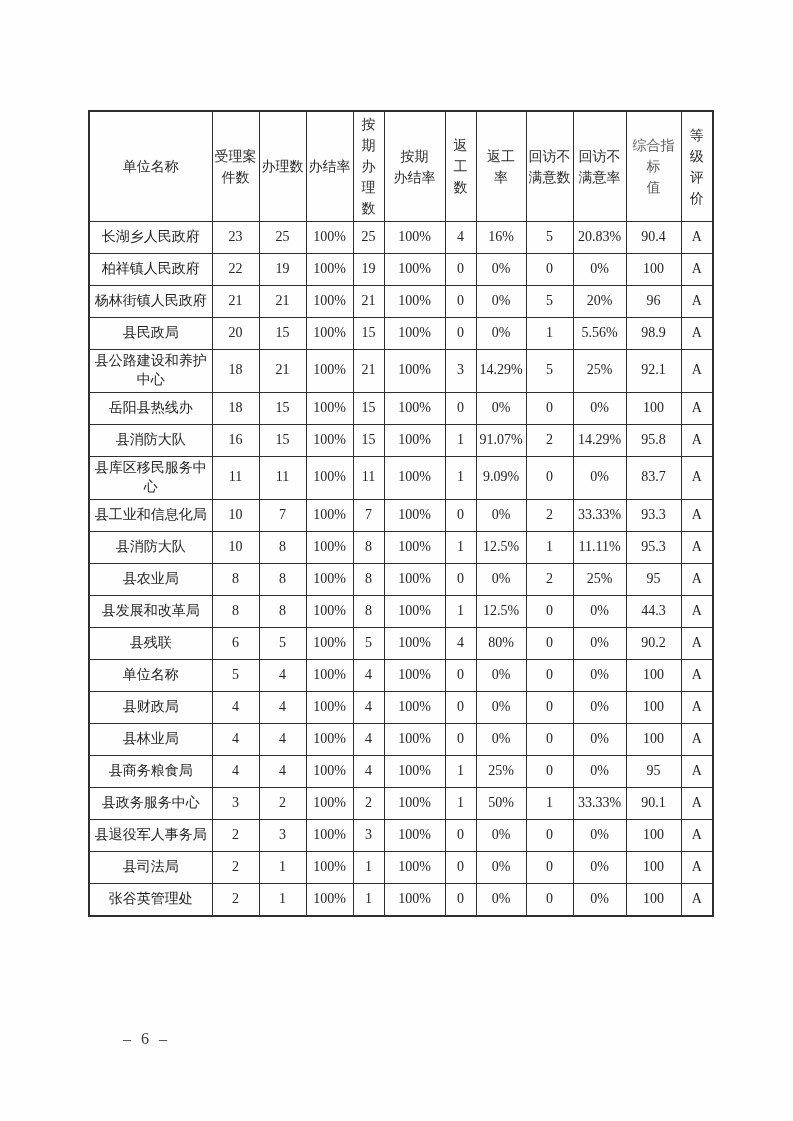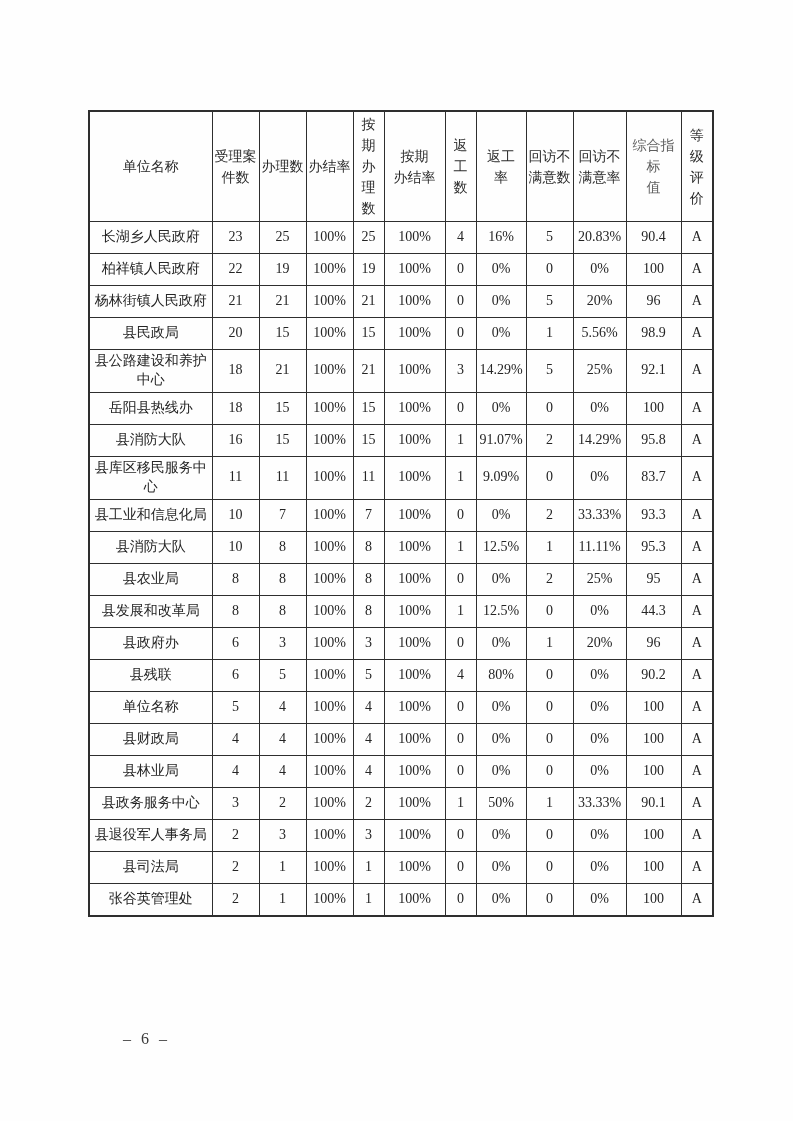--- a/index.html
+++ b/index.html
@@ -272,34 +272,20 @@
           <td class="num-cell">8</td>
           <td class="num-cell">100%</td>
           <td class="num-cell">1</td>
           <td class="num-cell">12.5%</td>
           <td class="num-cell">0</td>
           <td class="num-cell">0%</td>
           <td class="num-cell">44.3</td>
           <td class="num-cell">A</td>
         </tr>
         <tr>
-          <td class="unit-cell">县政府办</td>
-          <td class="num-cell">6</td>
-          <td class="num-cell">3</td>
-          <td class="num-cell">100%</td>
-          <td class="num-cell">3</td>
-          <td class="num-cell">100%</td>
-          <td class="num-cell">0</td>
-          <td class="num-cell">0%</td>
-          <td class="num-cell">1</td>
-          <td class="num-cell">20%</td>
-          <td class="num-cell">96</td>
-          <td class="num-cell">A</td>
-        </tr>
-        <tr>
           <td class="unit-cell">县残联</td>
           <td class="num-cell">6</td>
           <td class="num-cell">5</td>
           <td class="num-cell">100%</td>
           <td class="num-cell">5</td>
           <td class="num-cell">100%</td>
           <td class="num-cell">4</td>
           <td class="num-cell">80%</td>
           <td class="num-cell">0</td>
           <td class="num-cell">0%</td>
@@ -339,20 +325,34 @@
           <td class="num-cell">4</td>
           <td class="num-cell">4</td>
           <td class="num-cell">100%</td>
           <td class="num-cell">4</td>
           <td class="num-cell">100%</td>
           <td class="num-cell">0</td>
           <td class="num-cell">0%</td>
           <td class="num-cell">0</td>
           <td class="num-cell">0%</td>
           <td class="num-cell">100</td>
+          <td class="num-cell">A</td>
+        </tr>
+        <tr>
+          <td class="unit-cell">县商务粮食局</td>
+          <td class="num-cell">4</td>
+          <td class="num-cell">4</td>
+          <td class="num-cell">100%</td>
+          <td class="num-cell">4</td>
+          <td class="num-cell">100%</td>
+          <td class="num-cell">1</td>
+          <td class="num-cell">25%</td>
+          <td class="num-cell">0</td>
+          <td class="num-cell">0%</td>
+          <td class="num-cell">95</td>
           <td class="num-cell">A</td>
         </tr>
         <tr>
           <td class="unit-cell">县政务服务中心</td>
           <td class="num-cell">3</td>
           <td class="num-cell">2</td>
           <td class="num-cell">100%</td>
           <td class="num-cell">2</td>
           <td class="num-cell">100%</td>
           <td class="num-cell">1</td>

